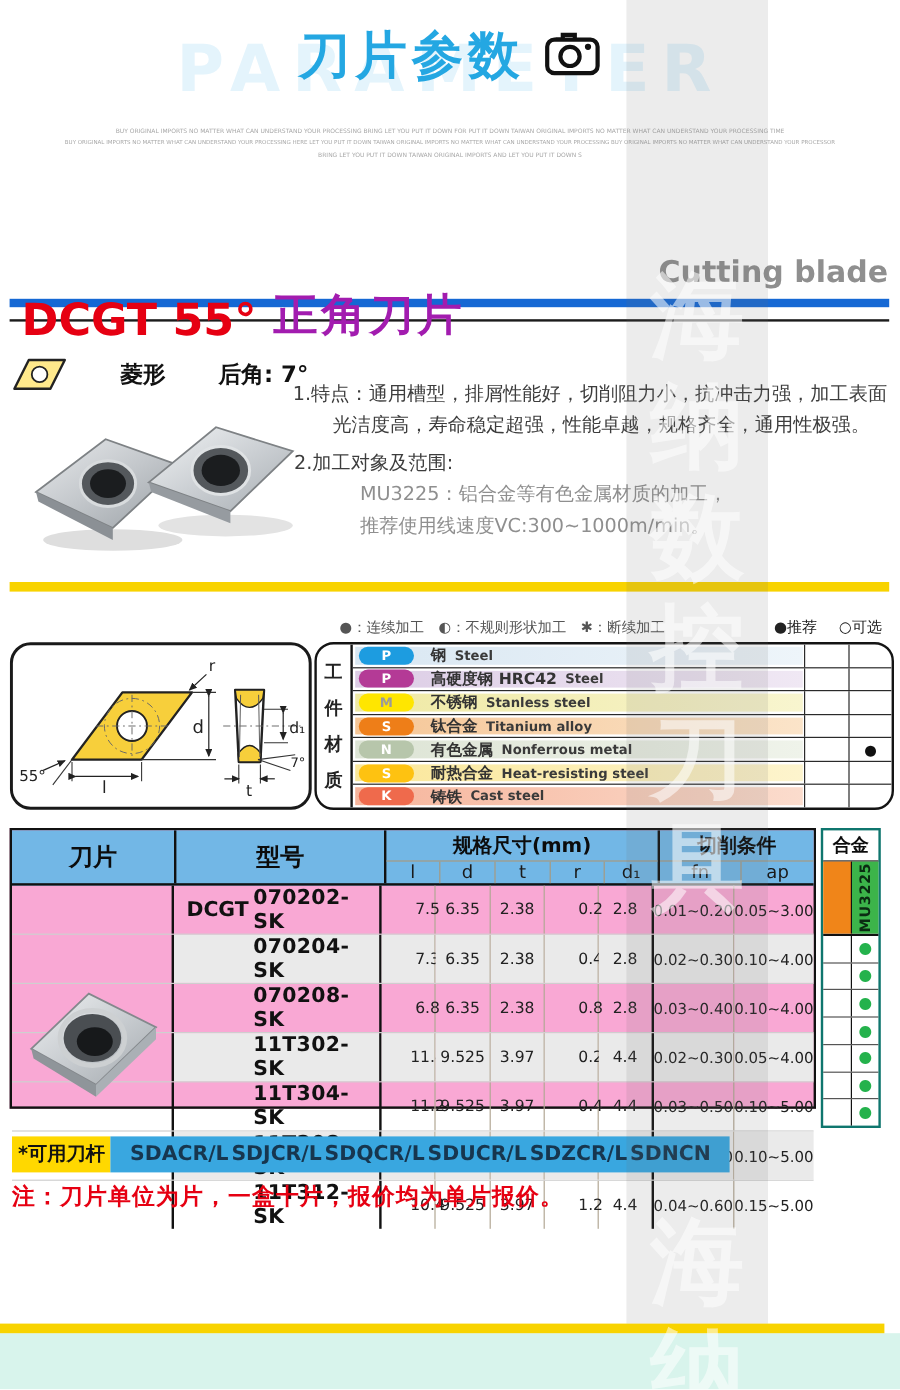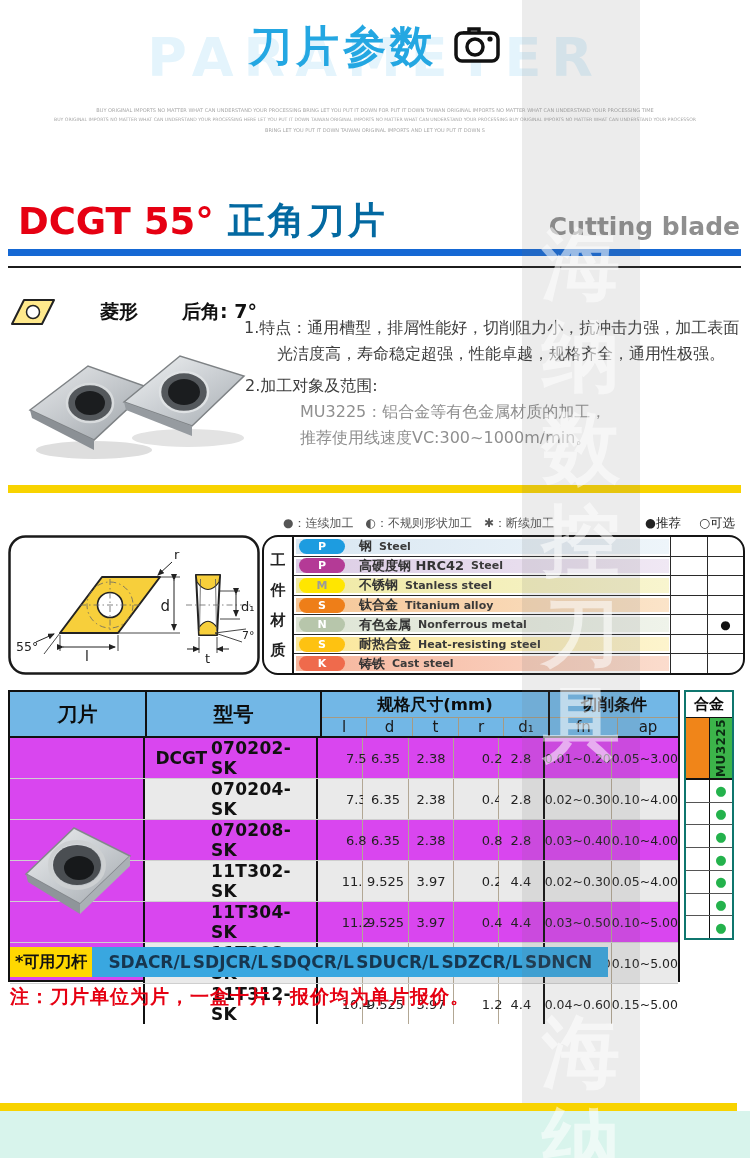--- a/index.html
+++ b/index.html
@@ -14,23 +14,23 @@
   .head-row{left:0;right:0;top:18px;display:flex;justify-content:center;align-items:center;gap:16px;z-index:2;}
   .head-title{font-size:43px;font-weight:bold;color:#24a7e2;letter-spacing:4px;}
 
   
   .fine{left:0;right:0;text-align:center;color:#a8a8a8;white-space:nowrap;z-index:1;}
   .fine1{top:107px;font-size:5px;}
   .fine2{top:117px;font-size:4.6px;}
   .fine3{top:127px;font-size:5px;}
 
   
-  .title-line{left:18px;top:196px;display:flex;align-items:center;gap:14px;z-index:2;}
+  .title-line{left:18px;top:196px;display:flex;align-items:flex-end;gap:14px;z-index:2;}
   .t-model{font-size:37px;font-weight:bold;color:#e60012;}
-  .t-name{font-size:37px;font-weight:bold;color:#0369a1;letter-spacing:3px;}
+  .t-name{font-size:37px;font-weight:bold;color:#a21caf;letter-spacing:3px;margin-top:42px;}
   .t-en{right:10px;top:212px;font-size:25px;font-weight:bold;color:#8f8f8f;z-index:2;}
   .blue-rule{left:8px;top:249px;width:733px;height:7px;background:#1568d4;}
   .black-rule{left:8px;top:266px;width:733px;height:2px;background:#1c1c1c;}
 
   
   .shape-label{top:299px;font-size:19px;font-weight:bold;color:#111;z-index:2;margin-left:36px;}
   .feat{font-size:16px;line-height:20px;z-index:2;color:#3d3d3d;}
   .feat.gray{color:#8f8f8f;}
 
   
@@ -60,22 +60,22 @@
          justify-content:center;font-size:12px;color:#111;}
   .p1{background:#1d9ce0;} .b1{background:linear-gradient(to right,#d9e7f2,#eef5fa);}
   .p2{background:#b43a96;} .b2{background:linear-gradient(to right,#dccde5,#f0e8f4);}
   .p3{background:#ffe600;color:#9b9b9b;} .b3{background:linear-gradient(to right,#efe9a4,#f8f5cf);}
   .p4{background:#ee7e18;} .b4{background:linear-gradient(to right,#f5c697,#fbe4c9);}
   .p5{background:#b7c6ab;} .b5{background:linear-gradient(to right,#dde4d5,#eff3ea);}
   .p6{background:#fec211;} .b6{background:linear-gradient(to right,#fae79a,#fdf4cd);}
   .p7{background:#ef6a4c;} .b7{background:linear-gradient(to right,#f6b59c,#fbdccd);}
 
   
-  .spec{left:8px;top:690px;width:672px;height:292px;border:2px solid #111;display:flex;
-        flex-direction:column;background:#d946ef;z-index:2;}
+  .spec{left:8px;top:690px;width:672px;height:234px;border:2px solid #111;display:flex;
+        flex-direction:column;background:#f9a8d4;z-index:2;}
   .sp-head{display:flex;height:88px;border-bottom:2px solid #111;background:#72b7e6;}
   .hb{width:137px;border-right:2px solid #111;display:flex;align-items:center;justify-content:center;
       font-size:20px;font-weight:bold;color:#0c0c0c;}
   .hm{width:175px;border-right:2px solid #111;display:flex;align-items:center;justify-content:center;
       font-size:20px;font-weight:bold;color:#0c0c0c;}
   .hs{width:228px;border-right:2px solid #111;display:flex;flex-direction:column;}
   .hc{flex:1;display:flex;flex-direction:column;}
   .ghead{height:26px;border-bottom:1px solid #a69a82;display:flex;align-items:center;justify-content:center;
       font-size:16.5px;font-weight:bold;color:#0c0c0c;}
   .subs{flex:1;display:flex;}

